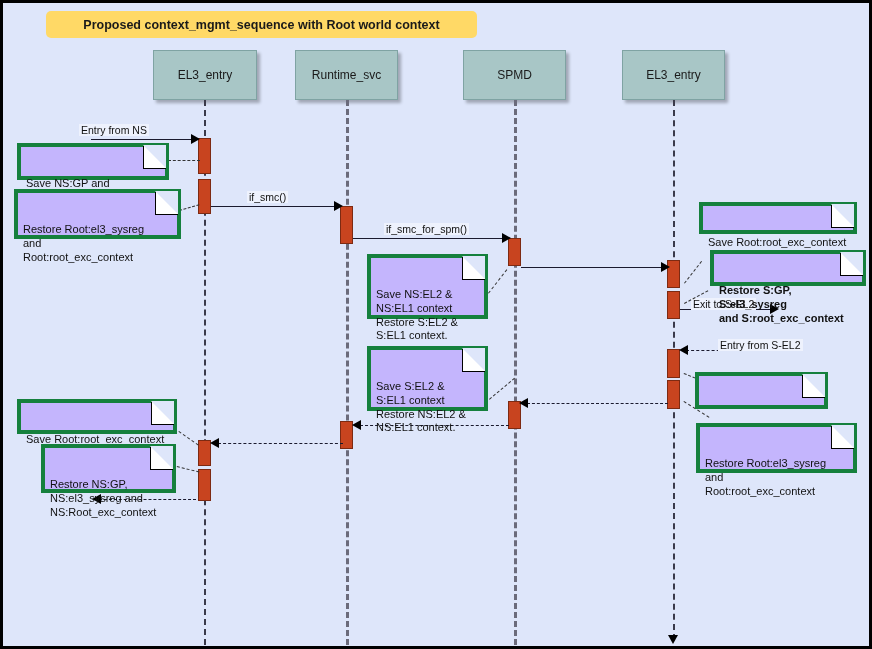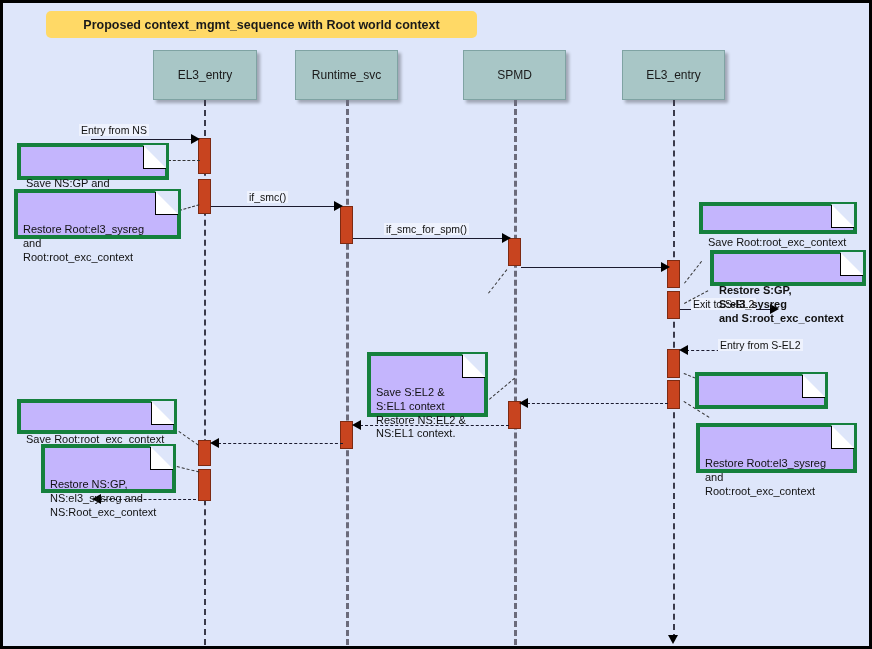--- a/index.html
+++ b/index.html
@@ -191,20 +191,27 @@
 NS:Root_exc_context</span>
   </div>
 
   <div class="note" style="left:11px;top:186px;width:167px;height:50px;">
     <div class="fold"></div>
     <span>Restore Root:el3_sysreg
 and
 Root:root_exc_context</span>
   </div>
 
+  <div class="note" style="left:364px;top:251px;width:121px;height:65px;">
+    <div class="fold"></div>
+    <span>Save NS:EL2 &amp;
+NS:EL1 context
+Restore S:EL2 &amp;
+S:EL1 context.</span>
+  </div>
 
   <div class="note" style="left:696px;top:199px;width:158px;height:32px;">
     <div class="fold"></div>
     <span>Save Root:root_exc_context</span>
   </div>
 
   <div class="note" style="left:707px;top:247px;width:156px;height:36px;font-weight:bold;">
     <div class="fold"></div>
     <span>Restore S:GP, S:el3_sysreg
 and S:root_exc_context</span>
@@ -214,21 +221,21 @@
     <div class="fold"></div>
   </div>
 
   <div class="note" style="left:693px;top:420px;width:161px;height:50px;">
     <div class="fold"></div>
     <span>Restore Root:el3_sysreg
 and
 Root:root_exc_context</span>
   </div>
 
-  <div class="note" style="left:364px;top:343px;width:121px;height:65px;margin-top:6px;">
+  <div class="note" style="left:364px;top:343px;width:121px;height:65px;">
     <div class="fold"></div>
     <span>Save S:EL2 &amp;
 S:EL1 context
 Restore NS:EL2 &amp;
 NS:EL1 context.</span>
   </div>
 
   <div class="note" style="left:14px;top:396px;width:160px;height:35px;">
     <div class="fold"></div>
     <span>Save Root:root_exc_context</span>

